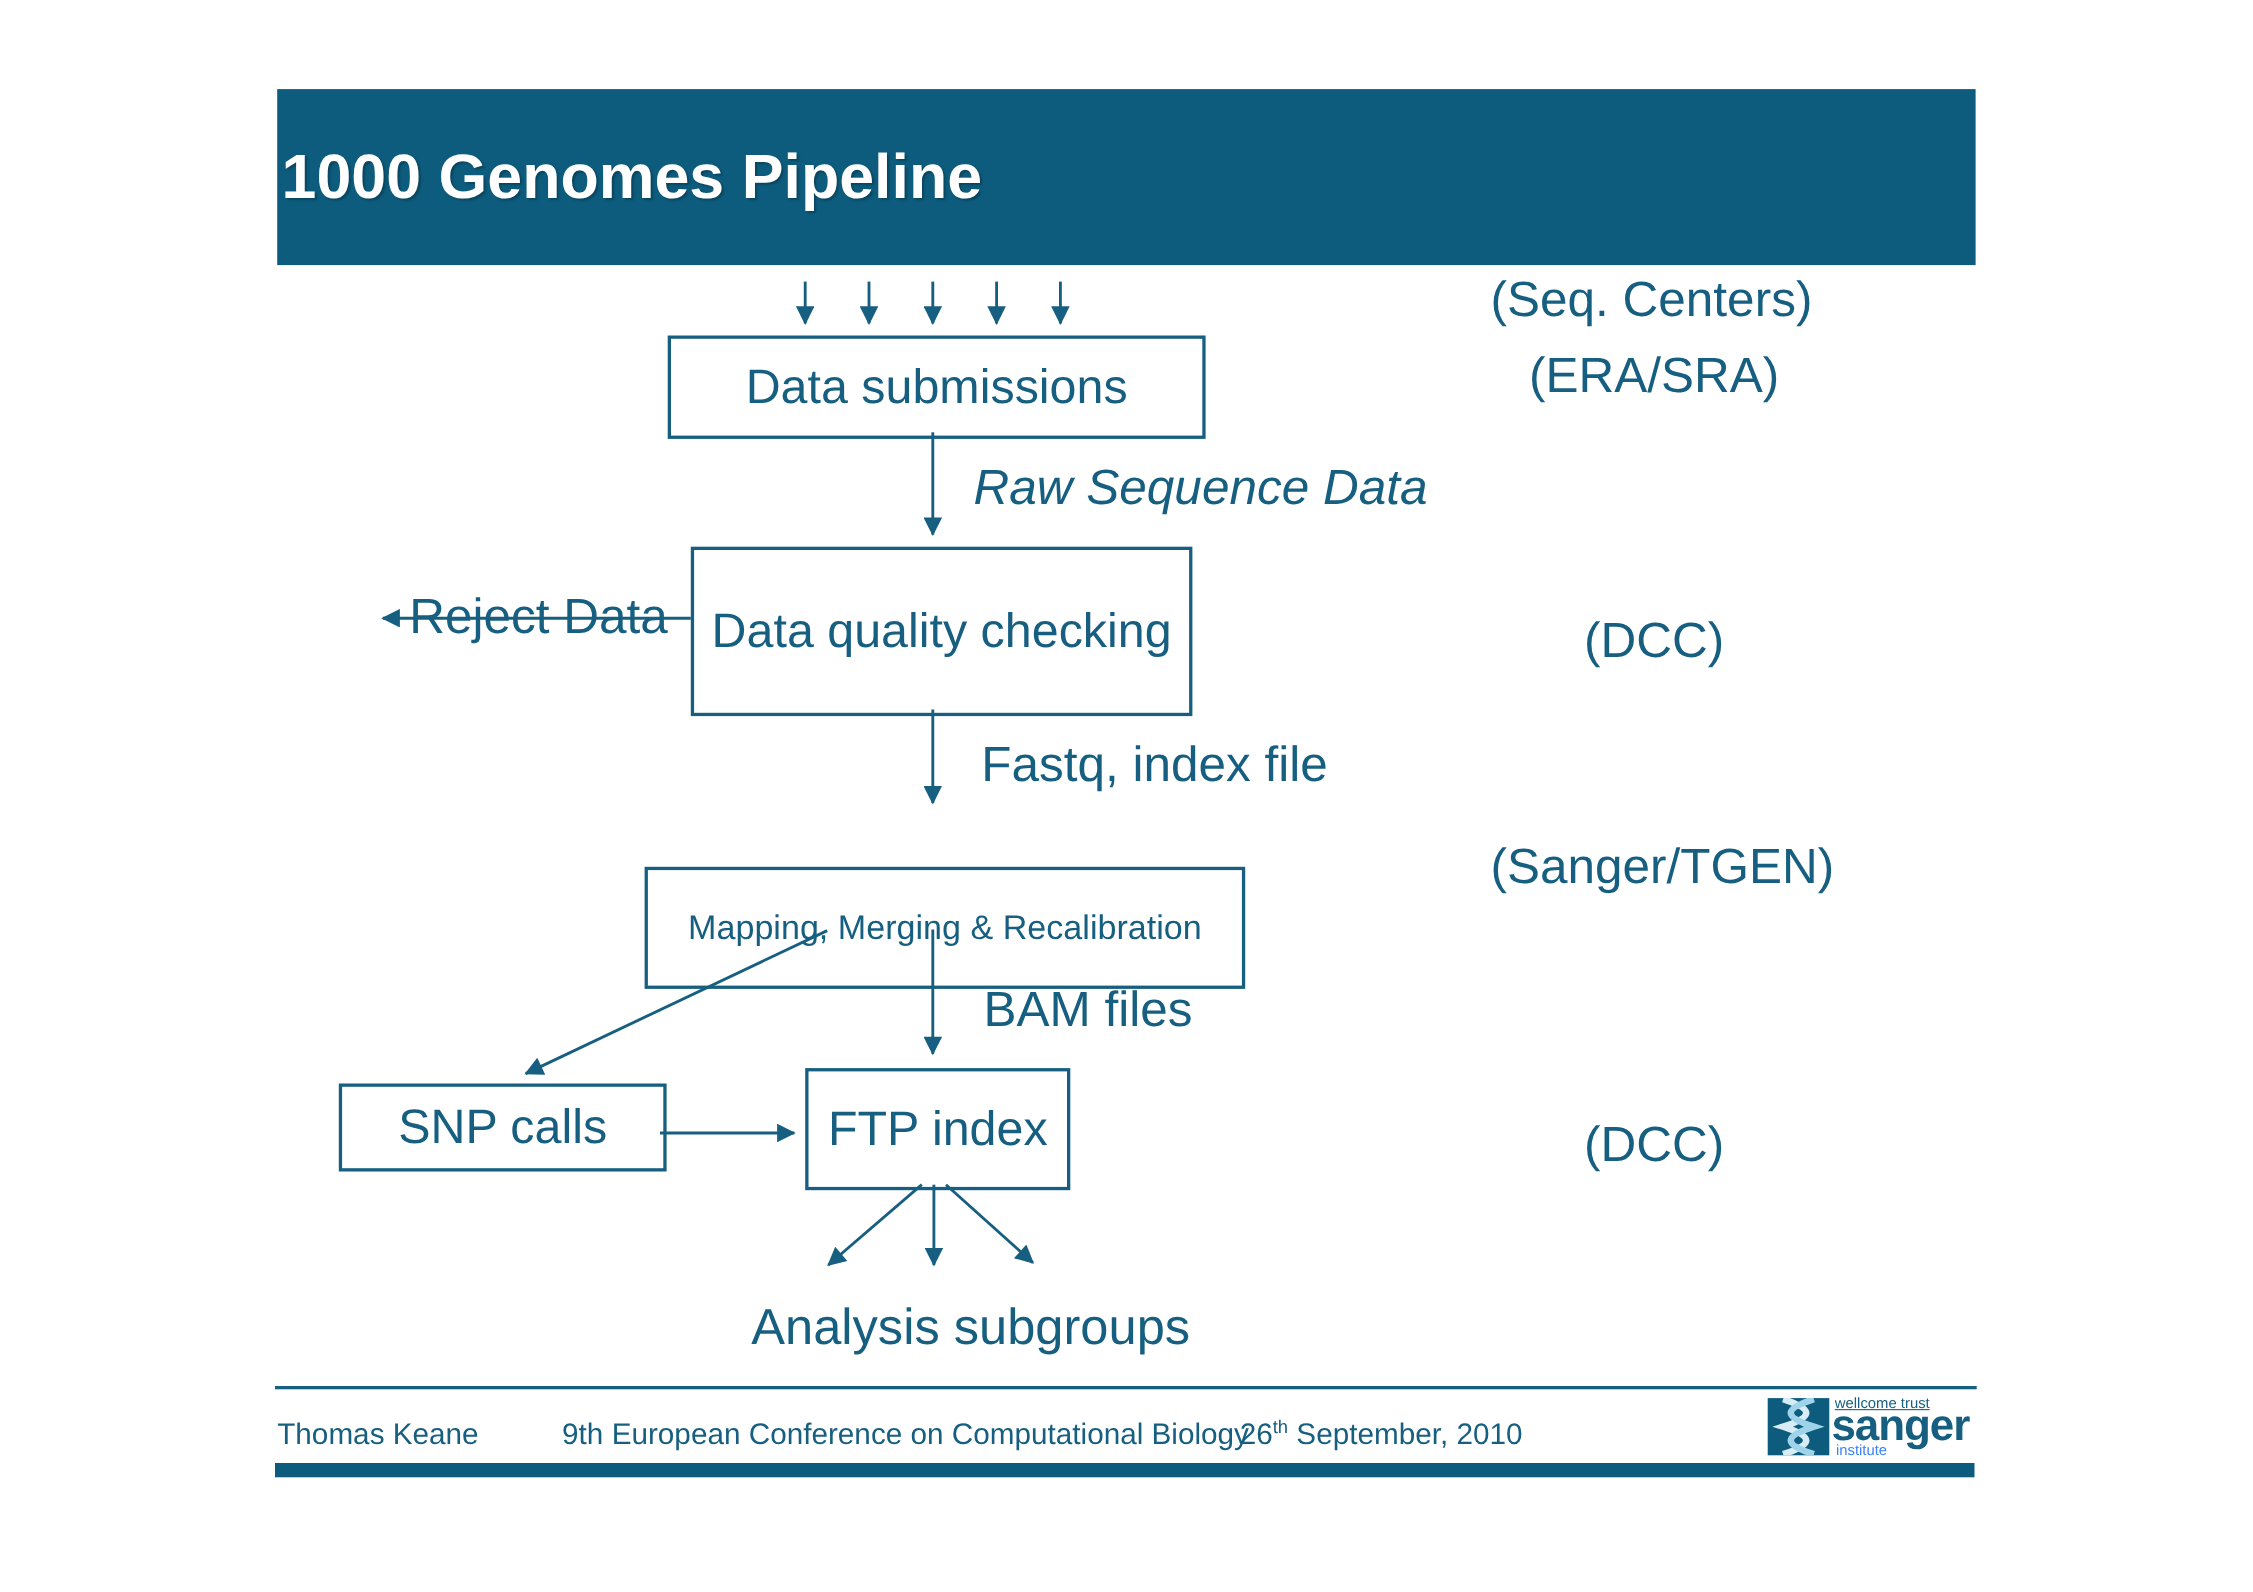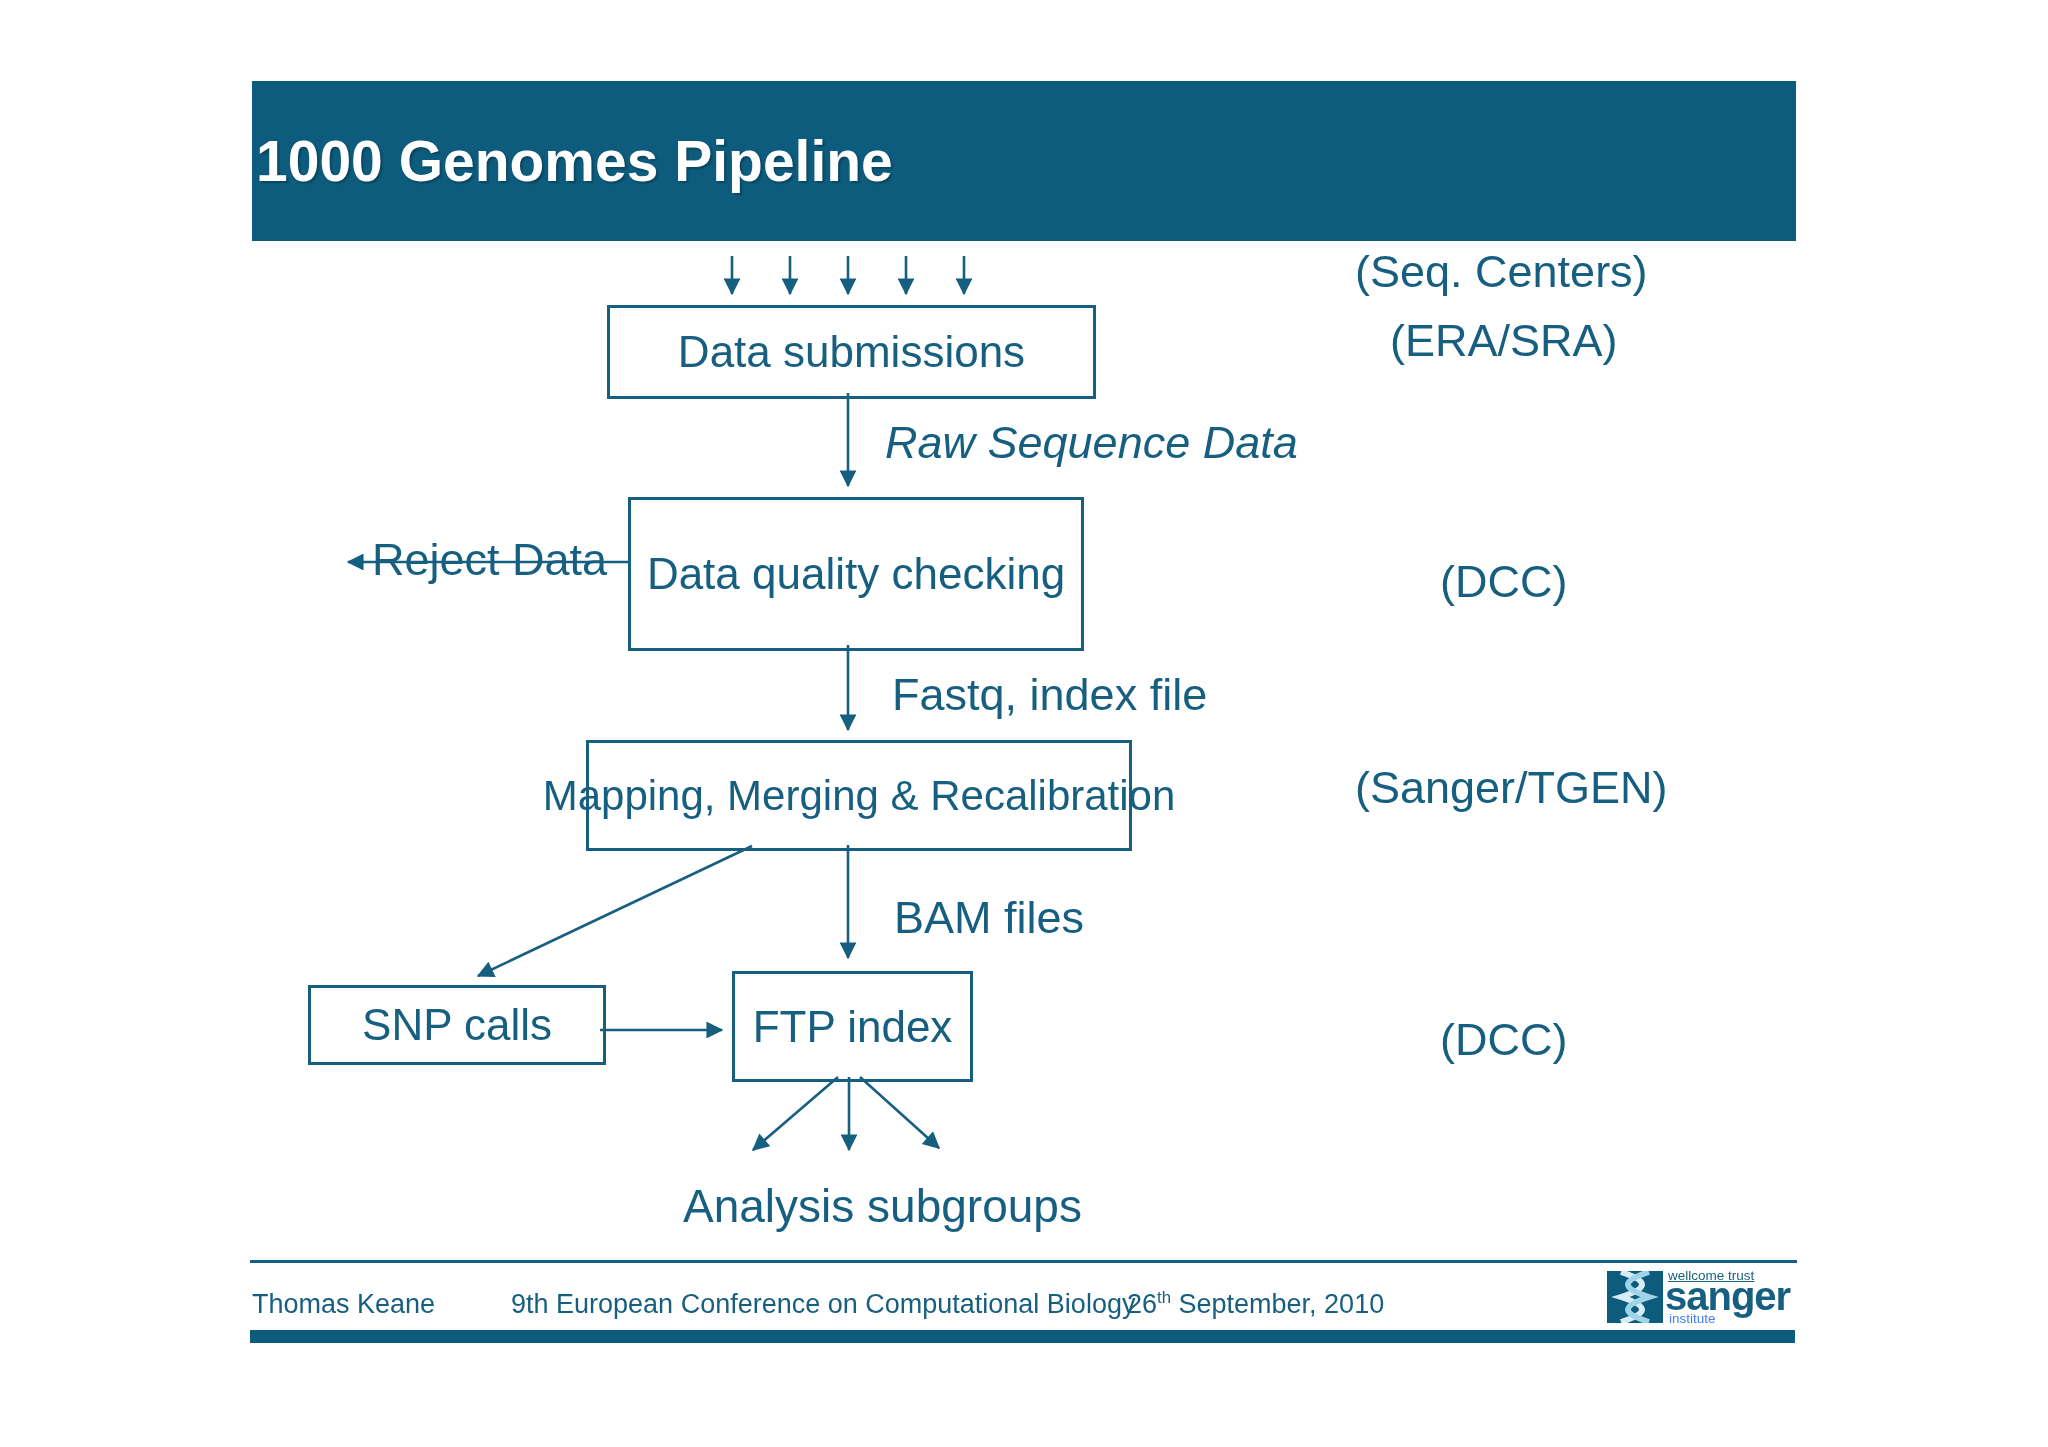--- a/index.html
+++ b/index.html
@@ -18,21 +18,21 @@
     padding-left:4px;letter-spacing:0px;
     text-shadow:2px 2px 2px rgba(0,0,0,0.25);
     white-space:nowrap;
   }
   
   .node{
     border:3px solid #175f80;color:#175f80;background:transparent;
     display:flex;align-items:center;justify-content:center;
     text-align:center;font-size:44px;line-height:1.08;white-space:nowrap;
   }
-  .node.small{font-size:42px;}
+  .node.small{font-size:31px;margin-top:48px;}
   
   .lbl{
     color:#175f80;font-size:45px;white-space:nowrap;
     transform:translateY(-50%);
   }
   .lbl.big{font-size:46px;}
   
   svg.connectors{left:0;top:0;}
   
   .divider{left:250px;top:1260px;width:1547px;height:3px;background:#175f80;}

